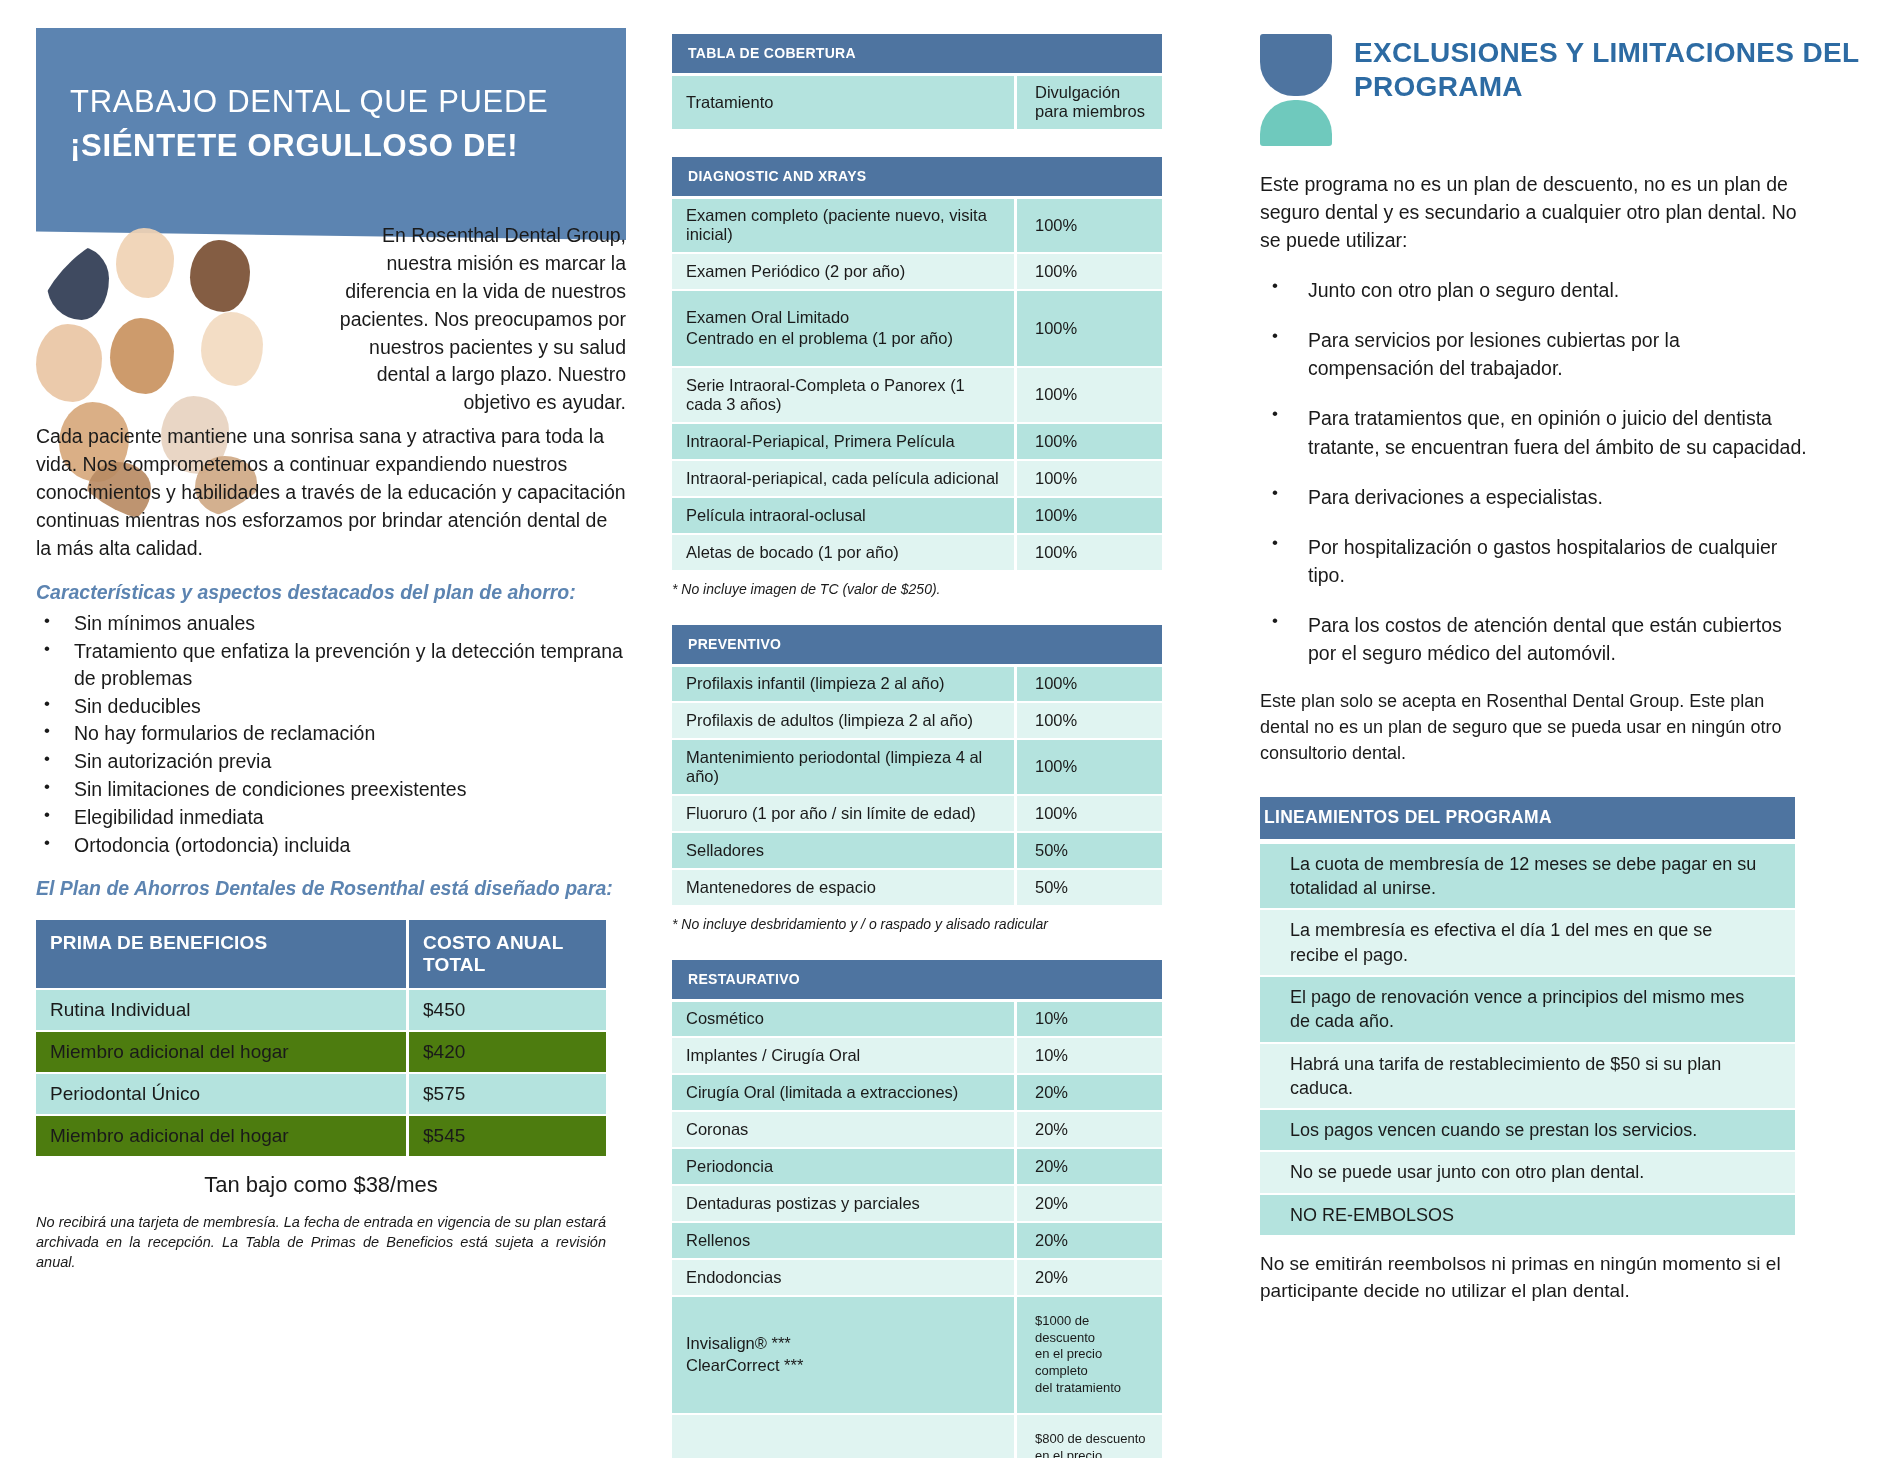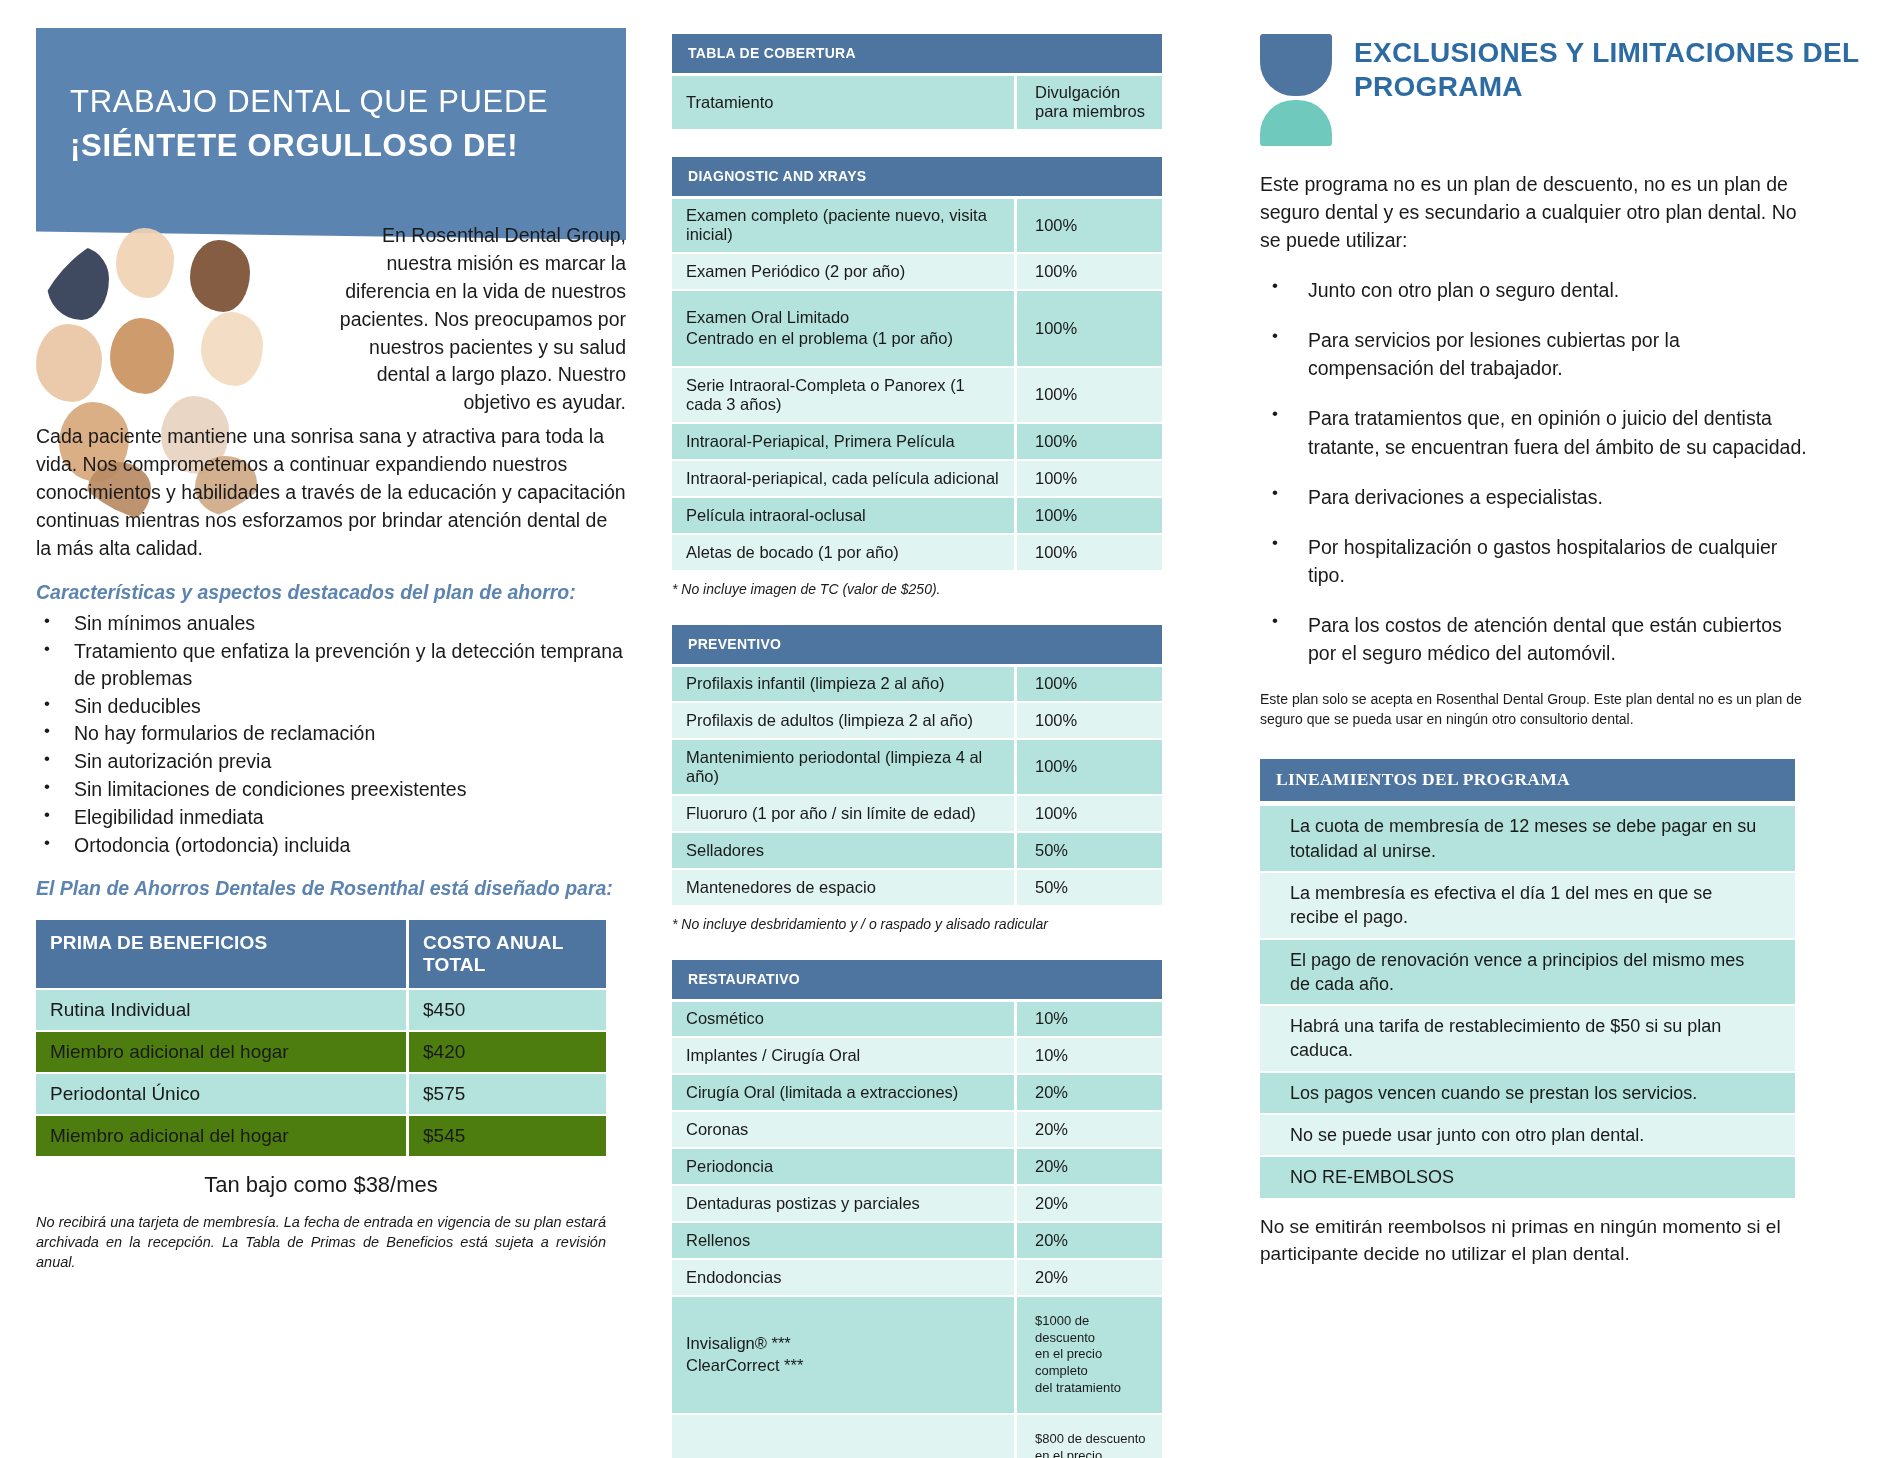--- a/index.html
+++ b/index.html
@@ -263,38 +263,37 @@
     color: #1a1a1a;
     font-weight: 300;
     margin-bottom: 22px;
   }
   .excl-list li::before {
     content: "•";
     position: absolute; left: 12px; top: -2px;
     font-size: 17px;
   }
   .excl-tail {
-    font-size: 14px;
+    font-size: 18px;
     line-height: 1.44;
     color: #1a1a1a;
     font-weight: 300;
     margin-top: 10px;
     padding-left: 10px;
     width: 560px;
   }
 
   .guide-wrap { margin-top: 30px; padding-left: 10px; width: 545px; }
   .guide-head {
     background: #4e74a0;
     color: #fff;
     font-weight: 700;
     font-size: 17.5px;
-    padding: 10px 16px 11px;
+    padding: 10px 4px 11px;
     letter-spacing: .3px;
-    font-family: Liberation Serif, serif;
   }
   .guide-table { width: 100%; border-collapse: separate; border-spacing: 0 2px; margin-top: 3px; }
   .guide-table td {
     font-size: 18px;
     font-weight: 400;
     color: #1a1a1a;
     padding: 8px 30px;
     line-height: 1.35;
   }
   .guide-table tr.r-dark td { background: #b4e3de; }

